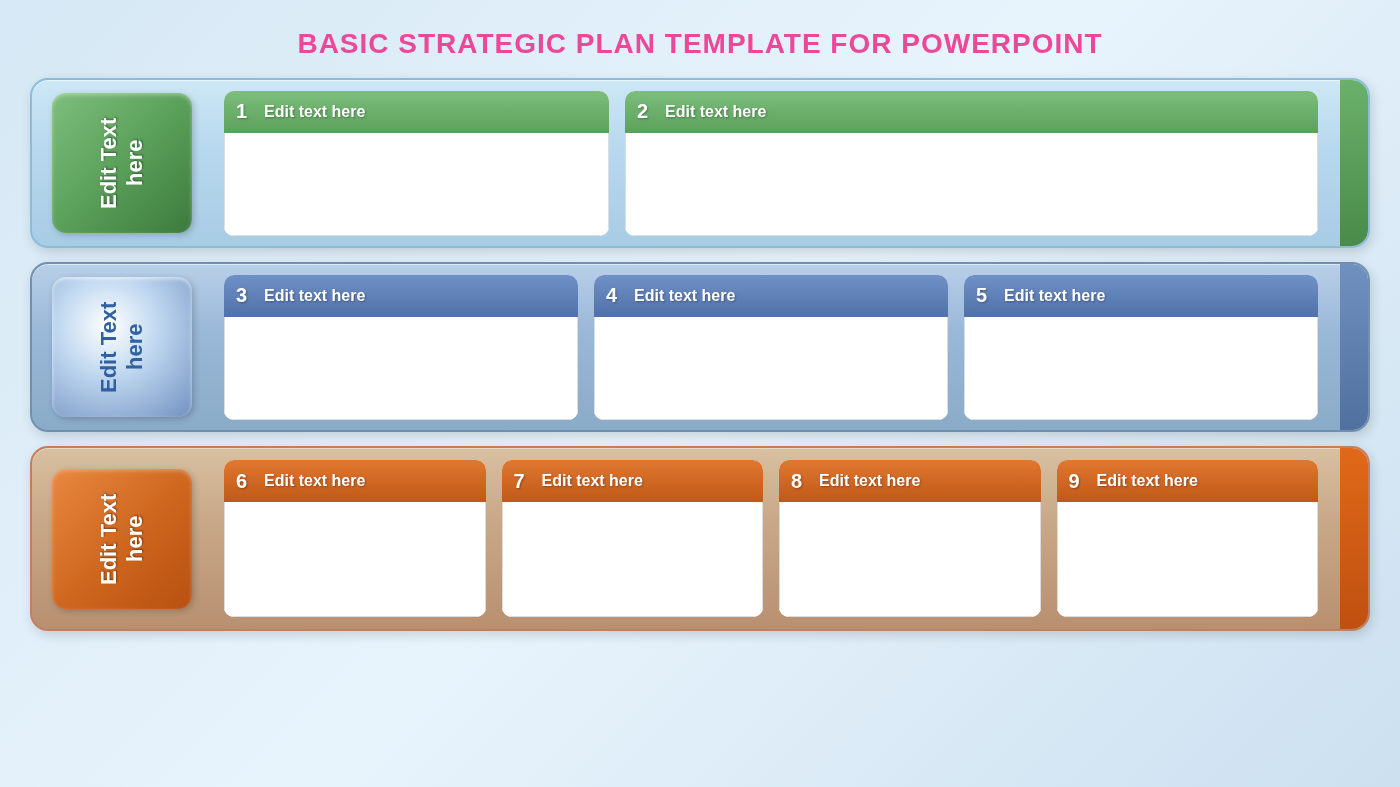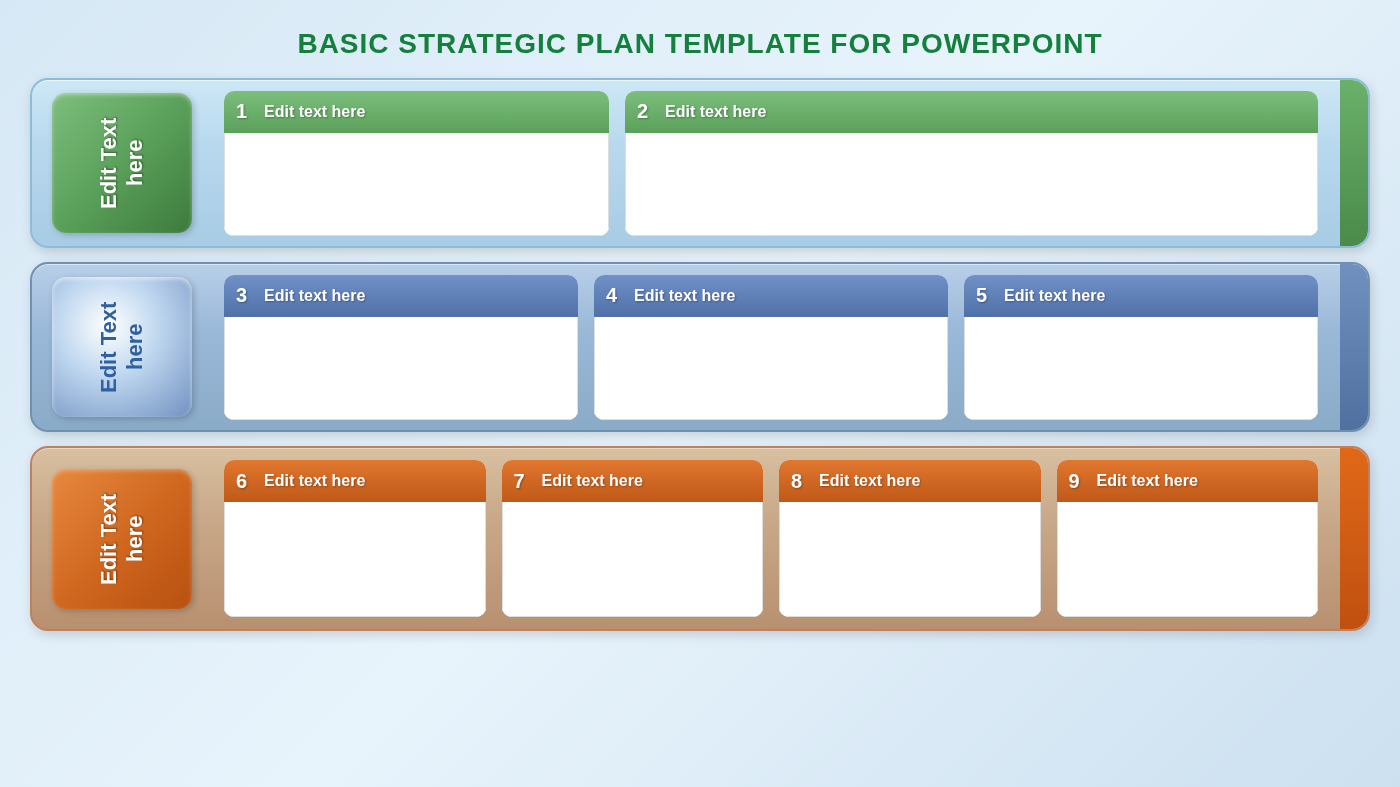--- a/index.html
+++ b/index.html
@@ -10,21 +10,21 @@
       height: 787px;
       overflow: hidden;
       display: flex;
       flex-direction: column;
       align-items: center;
     }
 
     .page-title {
       font-size: 28px;
       font-weight: 900;
-      color: #15803d;
+      color: #ec4899;
       padding: 28px 20px 18px;
       letter-spacing: 1px;
     }
 
     .content-area {
       width: 1340px;
       display: flex;
       flex-direction: column;
       gap: 14px;
     }

